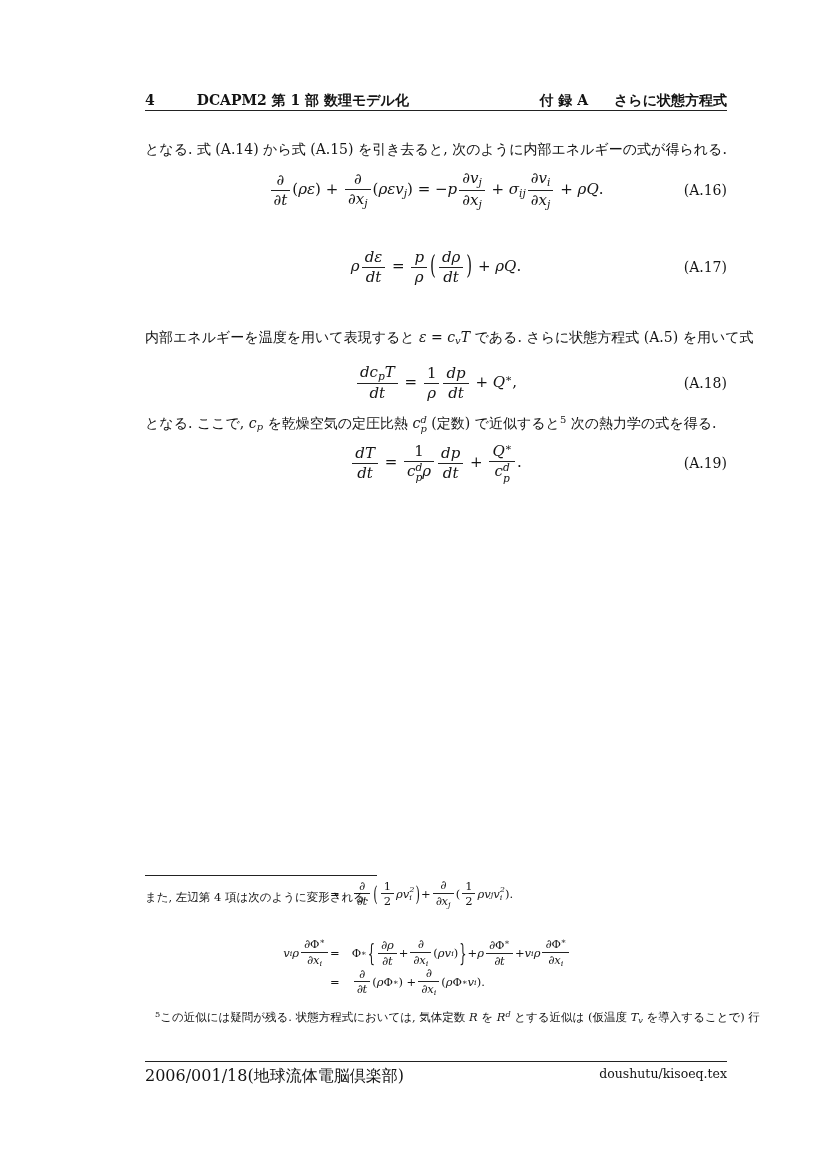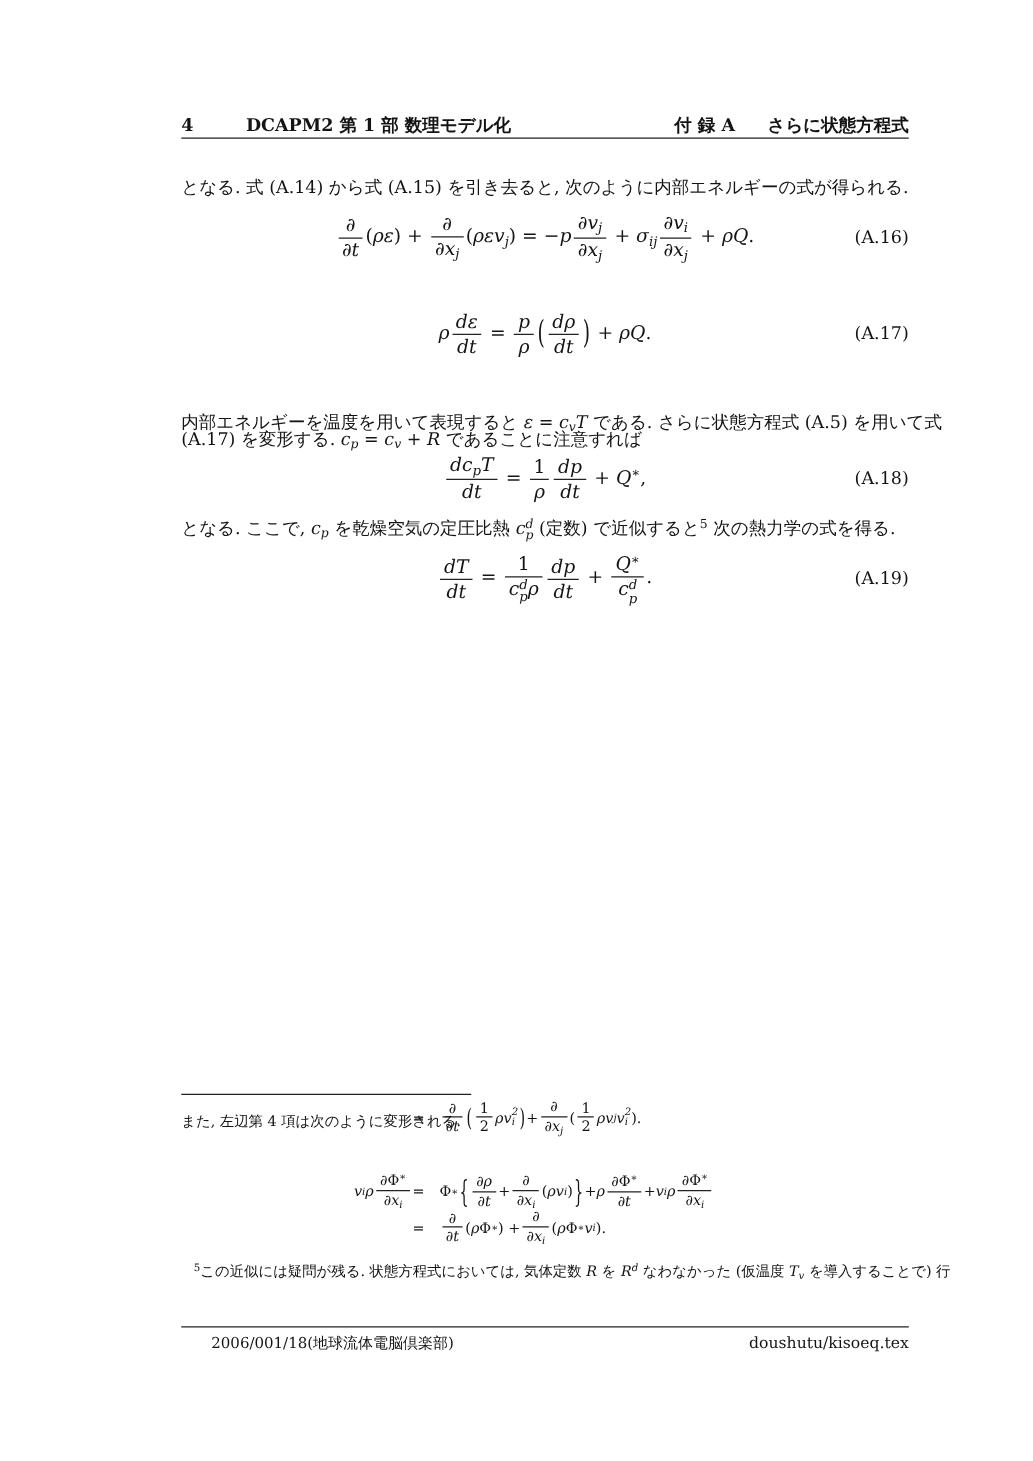--- a/index.html
+++ b/index.html
@@ -29,21 +29,21 @@
           font-size:14px; font-style:normal; }
 
   
   .fnrow { position:absolute; left:145px; width:582px;
            display:flex; align-items:center; font-size:11.5px; }
   .fn-lhs { width:185px; display:flex; justify-content:flex-end; align-items:center; }
   .fn-rhs { display:flex; align-items:center; }
   .fn-text { position:absolute; left:145px; width:582px; font-size:11.5px; white-space:nowrap; }
 
   
-  .footer-left  { position:absolute; left:145px;  top:1066px; font-size:12px; white-space:nowrap;margin-left:24px; }
+  .footer-left  { position:absolute; left:145px;  top:1066px; font-size:16px; white-space:nowrap; }
   .footer-right { position:absolute; right:99px; top:1066px; font-size:12.5px; white-space:nowrap; }
 
   
   .rm { font-style:normal; }
   .it { font-style:italic; }
   .sub { font-size:71%; font-style:italic; vertical-align:-0.25em; }
   .sup { font-size:71%; font-style:italic; vertical-align:0.5em; }
   .rm-style { font-style:normal; }
   .frac { display:inline-block; vertical-align:middle; text-align:center; margin:0 2px; }
   .frac .num { display:block; padding:0 3px 1px; border-bottom:1px solid #222; line-height:1.12; }
@@ -77,21 +77,20 @@
     <span class="eqno">(A.16)</span>
   </div>
 
 
   <div class="eqrow" style="top:243px; height:48px;">
     <span class="eq"><span class="it">ρ</span><span class="frac"><span class="num"><span class="it">dε</span></span><span class="den"><span class="it">dt</span></span></span><span class="rm"> = </span><span class="frac"><span class="num"><span class="it">p</span></span><span class="den"><span class="it">ρ</span></span></span><span class="big" style="transform: scaleY(1.7);">(</span><span class="frac"><span class="num"><span class="it">dρ</span></span><span class="den"><span class="it">dt</span></span></span><span class="big" style="transform: scaleY(1.7);">)</span><span class="rm"> + </span><span class="it">ρQ</span><span class="rm">.</span></span>
     <span class="eqno">(A.17)</span>
   </div>
 
   <div class="para" style="top:319px;margin-top:10px;"><span class="rm">内部エネルギーを温度を用いて表現すると </span><span class="it">ε</span><span class="rm"> = </span><span class="it">c</span><span class="sub">v</span><span class="it">T</span><span class="rm"> である. さらに状態方程式 (A.5) を用いて式</span></div>
-  <div class="para" style="top:343px;"><span class="rm">(A.17) を変形する. </span><span class="it">c</span><span class="sub">p</span><span class="rm"> = </span><span class="it">c</span><span class="sub">v</span><span class="rm"> + </span><span class="it">R</span><span class="rm"> であることに注意すれば</span></div>
 
   <div class="eqrow" style="top:361px; height:44px;">
     <span class="eq"><span class="frac"><span class="num"><span class="it">dc</span><span class="sub">p</span><span class="it">T</span></span><span class="den"><span class="it">dt</span></span></span><span class="rm"> = </span><span class="frac"><span class="num"><span class="rm">1</span></span><span class="den"><span class="it">ρ</span></span></span><span class="frac"><span class="num"><span class="it">dp</span></span><span class="den"><span class="it">dt</span></span></span><span class="rm"> + </span><span class="it">Q</span><span class="sup">∗</span><span class="rm">,</span></span>
     <span class="eqno">(A.18)</span>
   </div>
 
   <div class="para" style="top:414px;"><span class="rm">となる. ここで, </span><span class="it">c</span><span class="sub">p</span><span class="rm"> を乾燥空気の定圧比熱 </span><span class="it">c</span><span class="subsup"><span>d</span><span>p</span></span><span class="rm"> (定数) で近似すると</span><span class="sup rm-style">5</span><span class="rm"> 次の熱力学の式を得る.</span></div>
 
   <div class="eqrow" style="top:437px; height:52px;">
     <span class="eq"><span class="frac"><span class="num"><span class="it">dT</span></span><span class="den"><span class="it">dt</span></span></span><span class="rm"> = </span><span class="frac"><span class="num"><span class="rm">1</span></span><span class="den"><span class="it">c</span><span class="subsup"><span>d</span><span>p</span></span><span class="it">ρ</span></span></span><span class="frac"><span class="num"><span class="it">dp</span></span><span class="den"><span class="it">dt</span></span></span><span class="rm"> + </span><span class="frac"><span class="num"><span class="it">Q</span><span class="sup">∗</span></span><span class="den"><span class="it">c</span><span class="subsup"><span>d</span><span>p</span></span></span></span><span class="rm">.</span></span>
@@ -212,19 +211,19 @@
         <span class="rm">(</span>
         <span class="it">ρ</span>
         <span class="rm">Φ</span>
         <span class="sup">∗</span>
         <span class="it">v</span>
         <span class="sub">i</span>
         <span class="rm">).</span>
       </span>
   </div>
 
-  <div class="fn-text" style="top:1009px; text-indent:10px;"><span class="sup rm-style">5</span><span class="rm">この近似には疑問が残る. 状態方程式においては, 気体定数 </span><span class="it">R</span><span class="rm"> を </span><span class="it">R</span><span class="sup">d</span><span class="rm"> なわなかった (仮温度 </span><span class="it">T</span><span class="sub">v</span><span class="rm"> を導入することで) 行</span></div>
+  <div class="fn-text" style="top:1009px; text-indent:10px;"><span class="sup rm-style">5</span><span class="rm">この近似には疑問が残る. 状態方程式においては, 気体定数 </span><span class="it">R</span><span class="rm"> を </span><span class="it">R</span><span class="sup">d</span><span class="rm"> とする近似は (仮温度 </span><span class="it">T</span><span class="sub">v</span><span class="rm"> を導入することで) 行</span></div>
 
   <div class="rule" style="left:145px; top:1061px; width:582px;"></div>
   <div class="footer-left">2006/001/18(地球流体電脳倶楽部)</div>
   <div class="footer-right">doushutu/kisoeq.tex</div>
 
 </div>
 
 </body></html>

